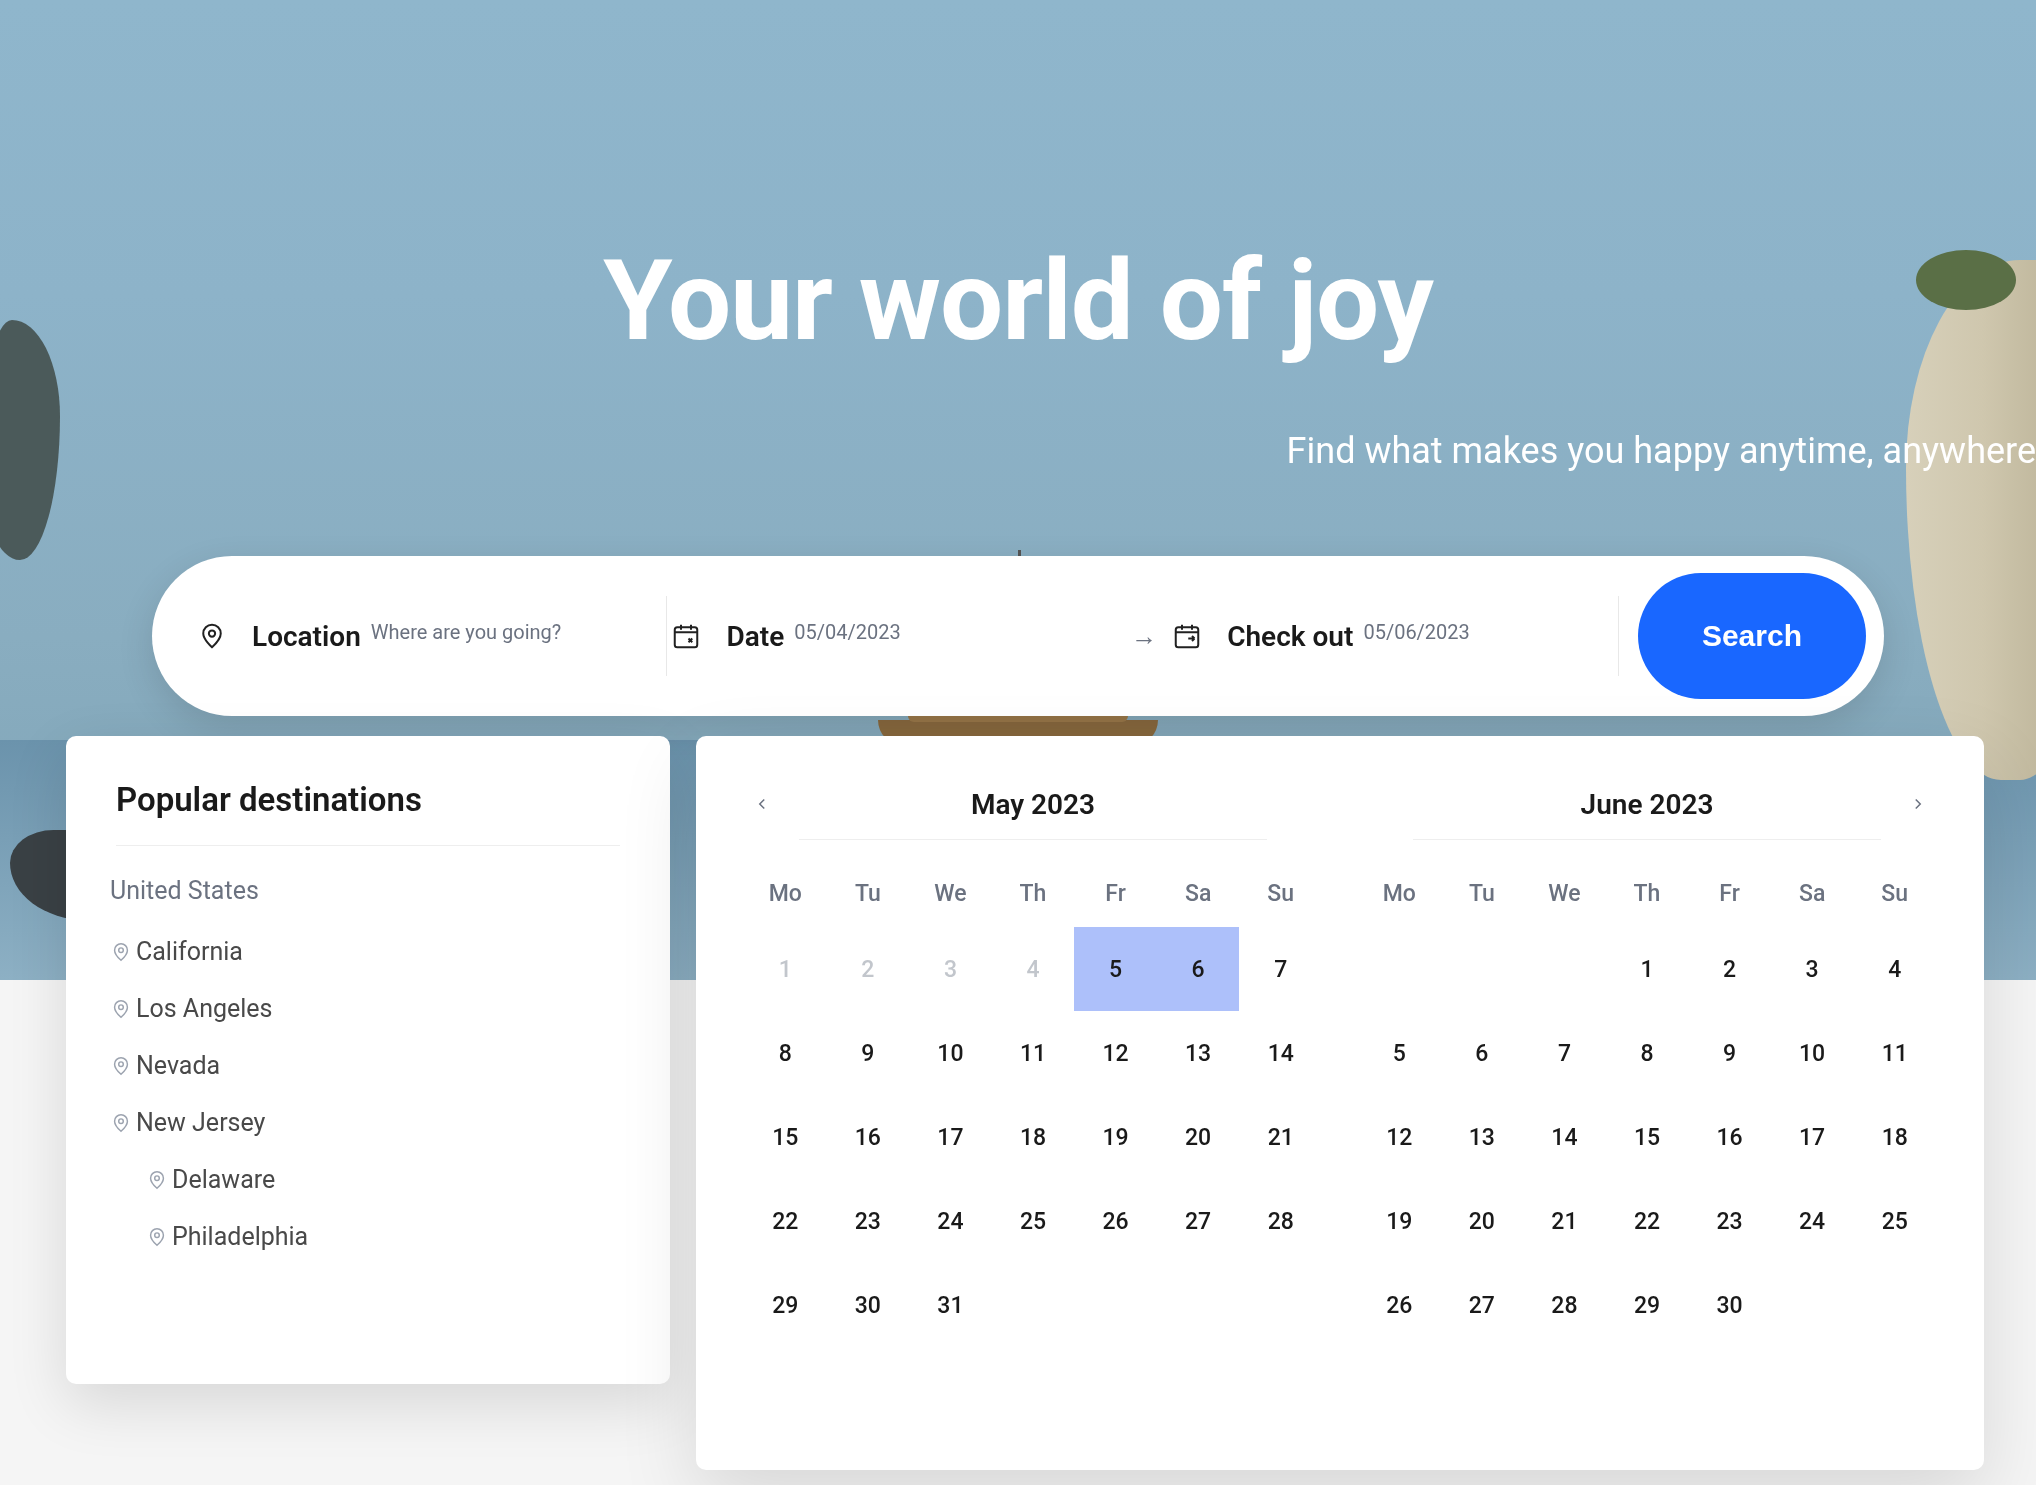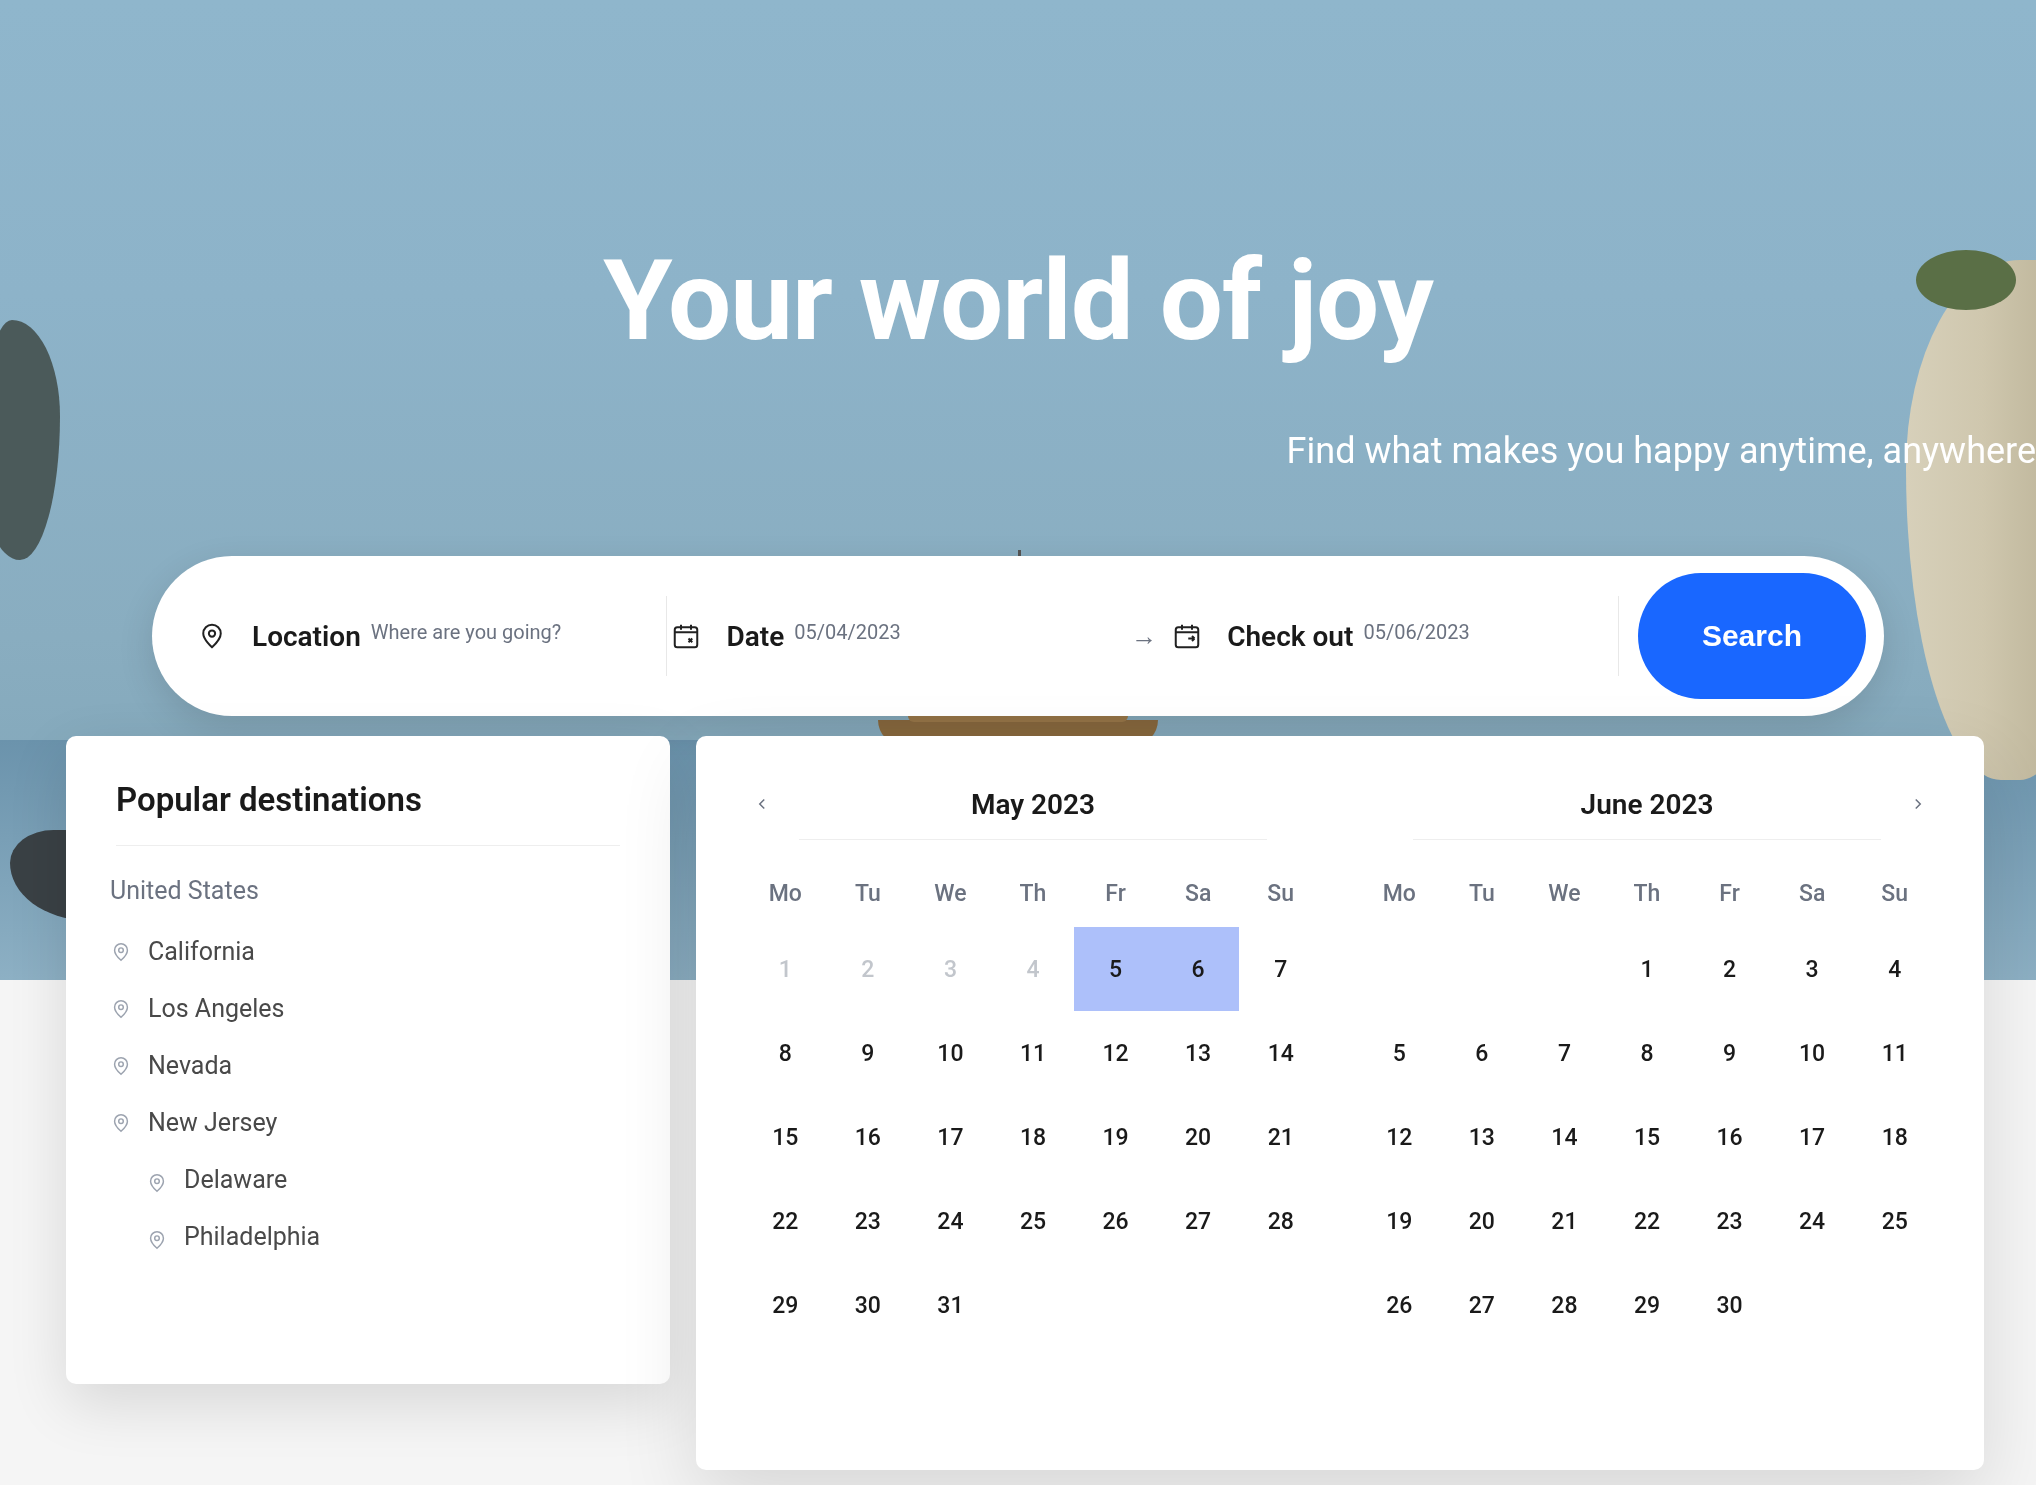--- a/index.html
+++ b/index.html
@@ -94,22 +94,22 @@
     background:#fff; border-radius:10px;
     box-shadow:0 20px 60px rgba(0,0,0,0.12);
     padding:44px 50px 30px 50px;
   }
   .popular-title { font-size:33px; font-weight:600; color:#1a1a1a; padding-bottom:26px; border-bottom:1px solid #eee; }
   .scroll-area { position:absolute; top:118px; bottom:24px; left:44px; right:28px; overflow-y:auto; padding-right:20px; }
   .scroll-area::-webkit-scrollbar { width:8px; }
   .scroll-area::-webkit-scrollbar-thumb { background:#d1d5db; border-radius:4px; }
   .scroll-area::-webkit-scrollbar-track { background:#f3f4f6; border-radius:4px; }
   .group-label { font-size:25px; color:#6b7280; margin:22px 0 18px 0; }
-  .dest-item { display:flex; align-items:center; gap:16px; font-size:25px; color:#494949; padding:14px 0; cursor:pointer; }
-  .dest-item.sub { padding-left:36px;align-items:flex-end; }
+  .dest-item { display:flex; align-items:center; gap:4px; font-size:25px; color:#494949; padding:14px 0; cursor:pointer; }
+  .dest-item.sub { padding-left:36px; }
   .pin-icon { width:22px; height:22px; display:inline-flex; }
   .pin-icon svg { width:22px; height:22px; stroke:#9ca3af; }
 
   .cal-panel {
     position:absolute; left:696px; top:736px;
     width:1288px; height:734px;
     background:#fff; border-radius:10px;
     box-shadow:0 30px 80px rgba(0,0,0,0.12);
     display:flex; padding:28px 30px 40px 30px;
   }

